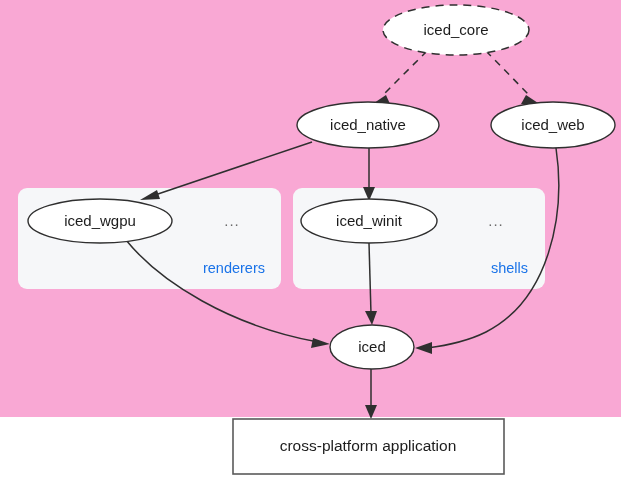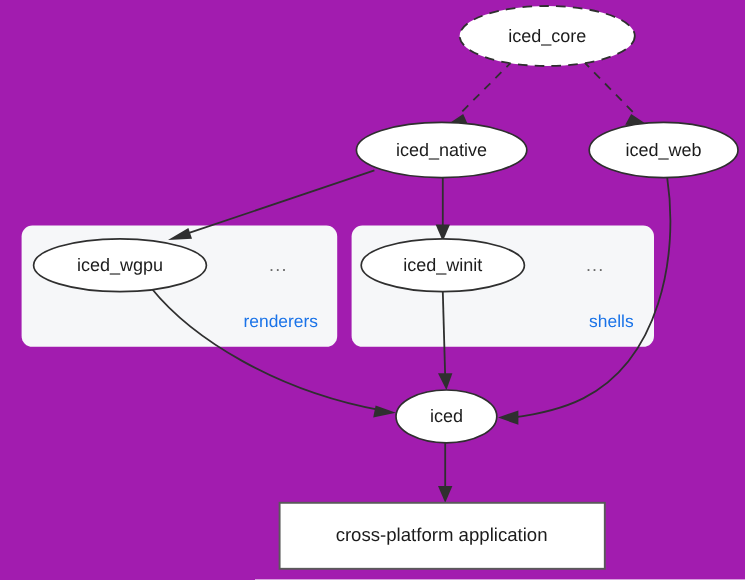--- a/index.html
+++ b/index.html
@@ -10,22 +10,22 @@
   }
   body {
     width: 621px;
     height: 483px;
     font-family: "Liberation Sans", sans-serif;
     overflow: hidden;
   }
   #diagram-root {
     position: relative;
     width: 621px;
-    height: 483px;
-    background: #a21caf;
+    height: 417px;
+    background: #f9a8d4;
   }
   svg#graph {
     display: block;
     width: 621px;
     height: 483px;
   }
   .cluster-box {
     fill: #f6f7f9;
     stroke: none;
   }

